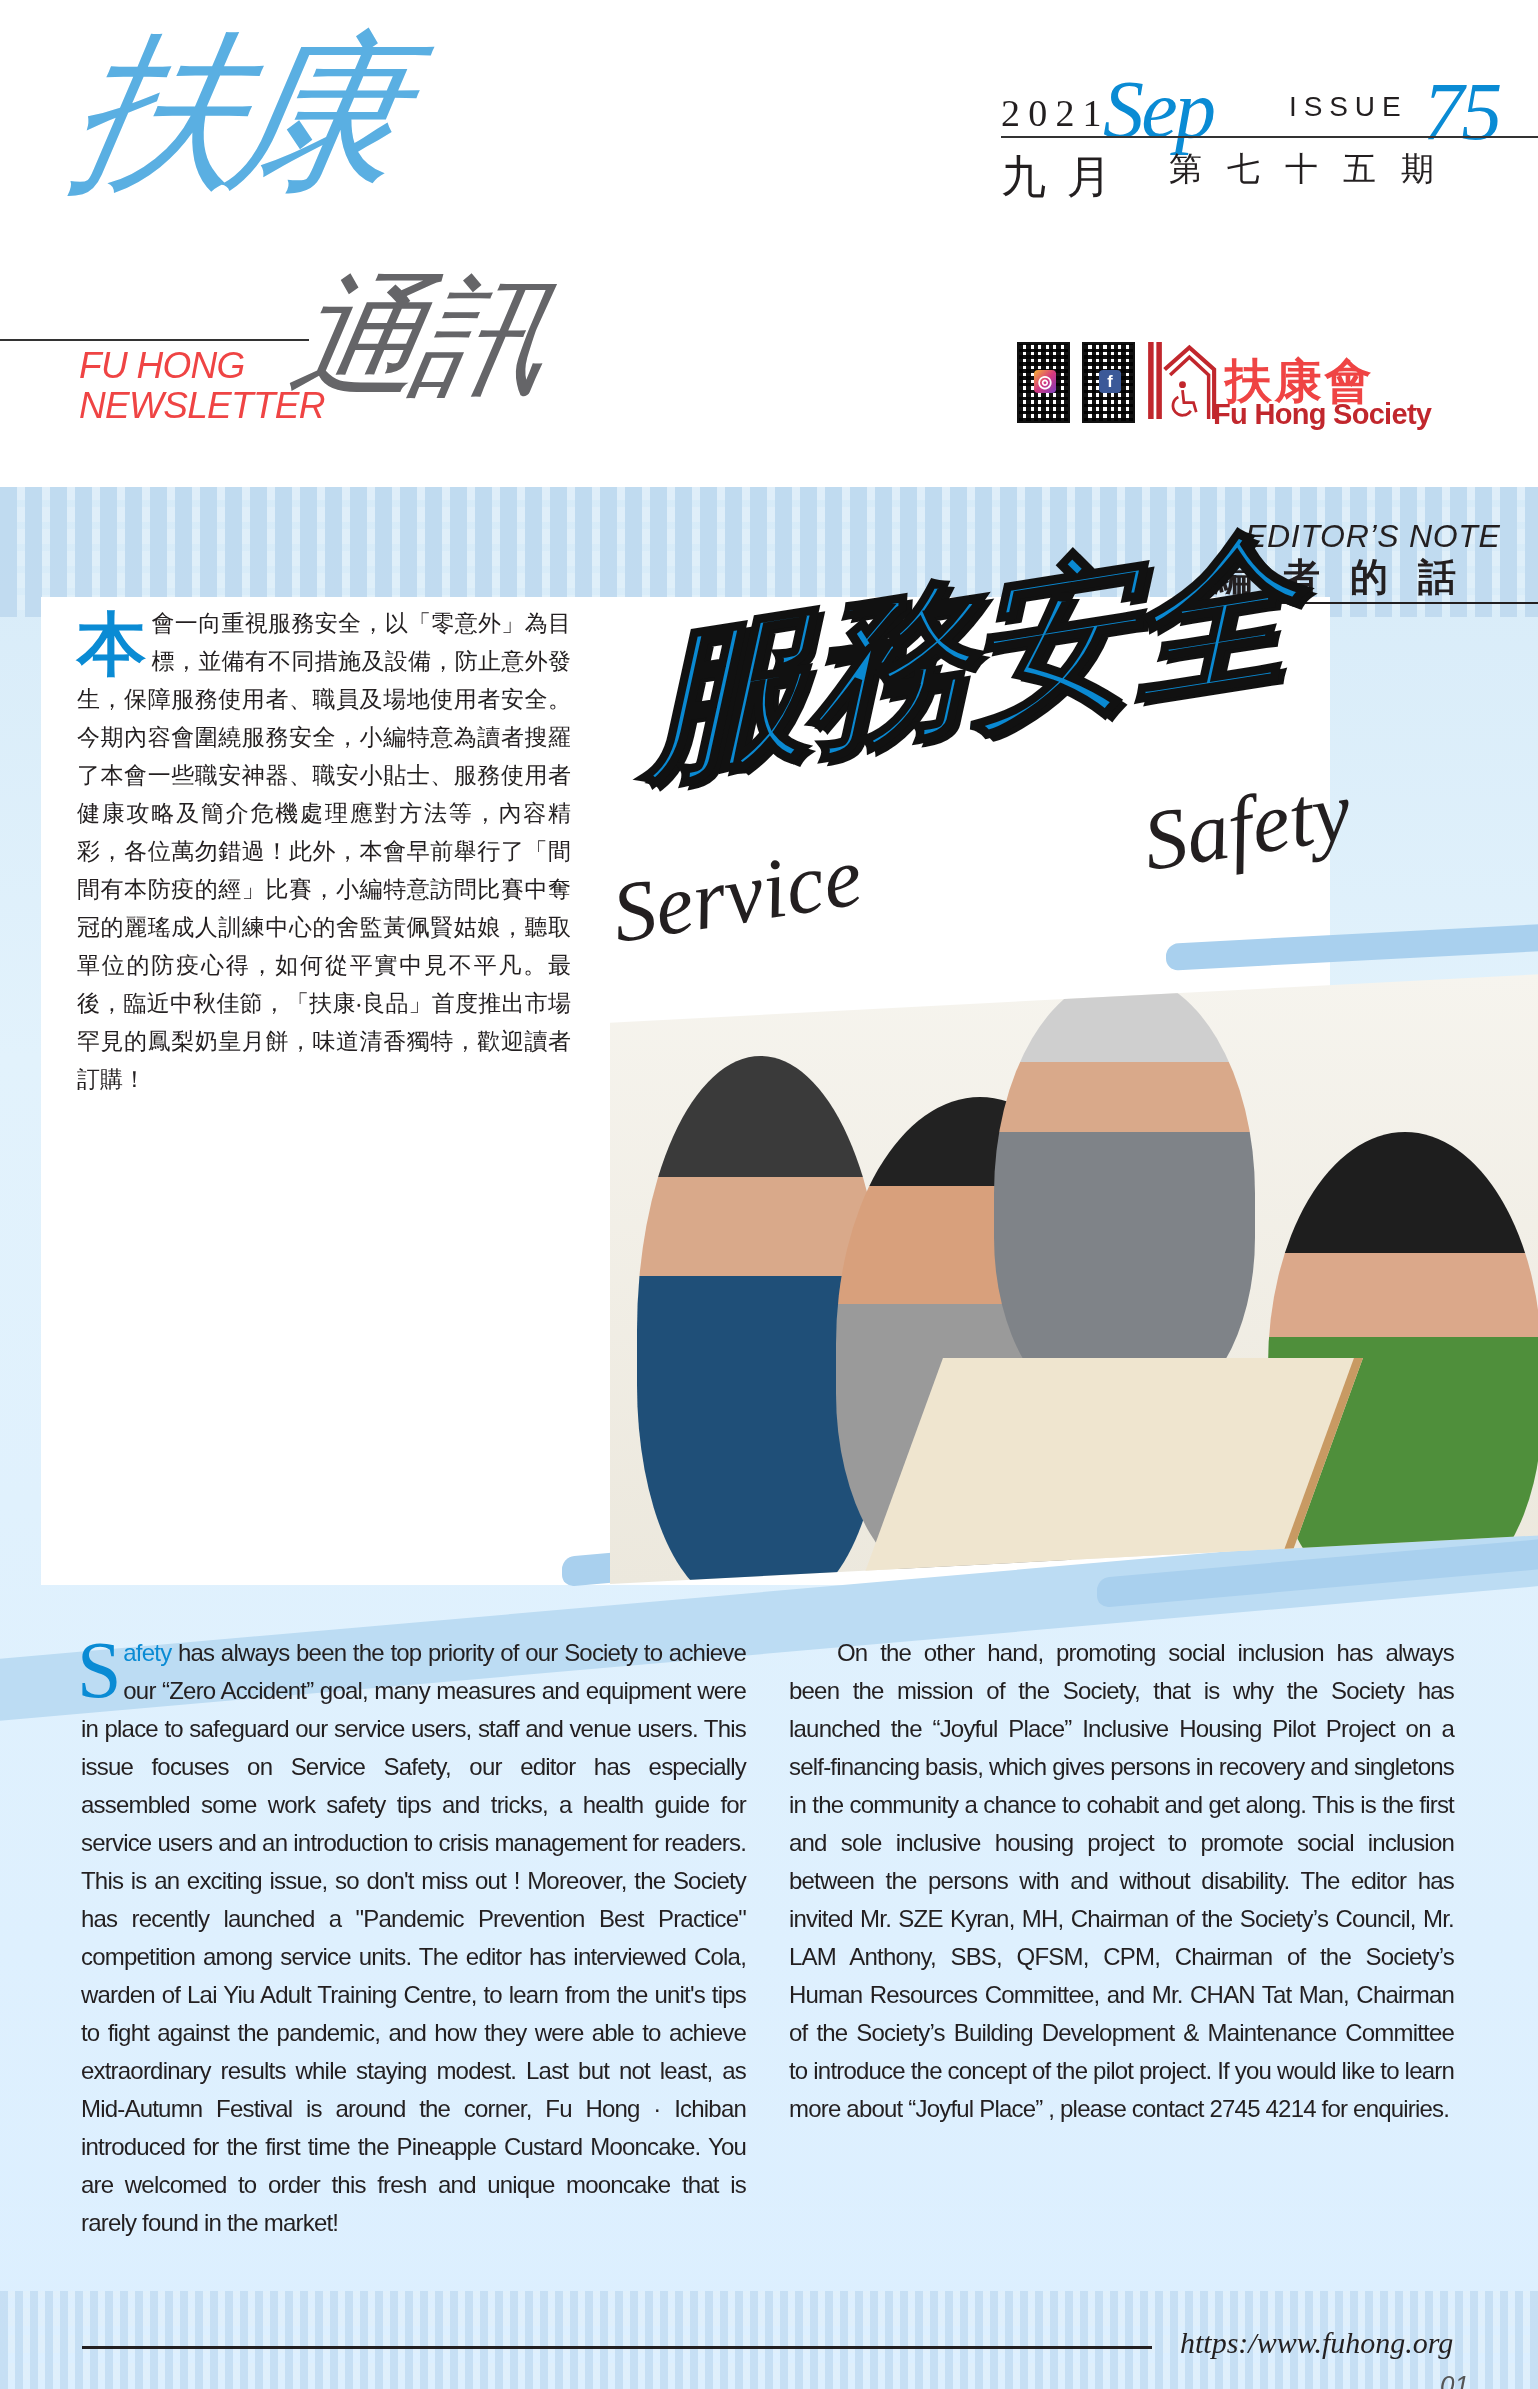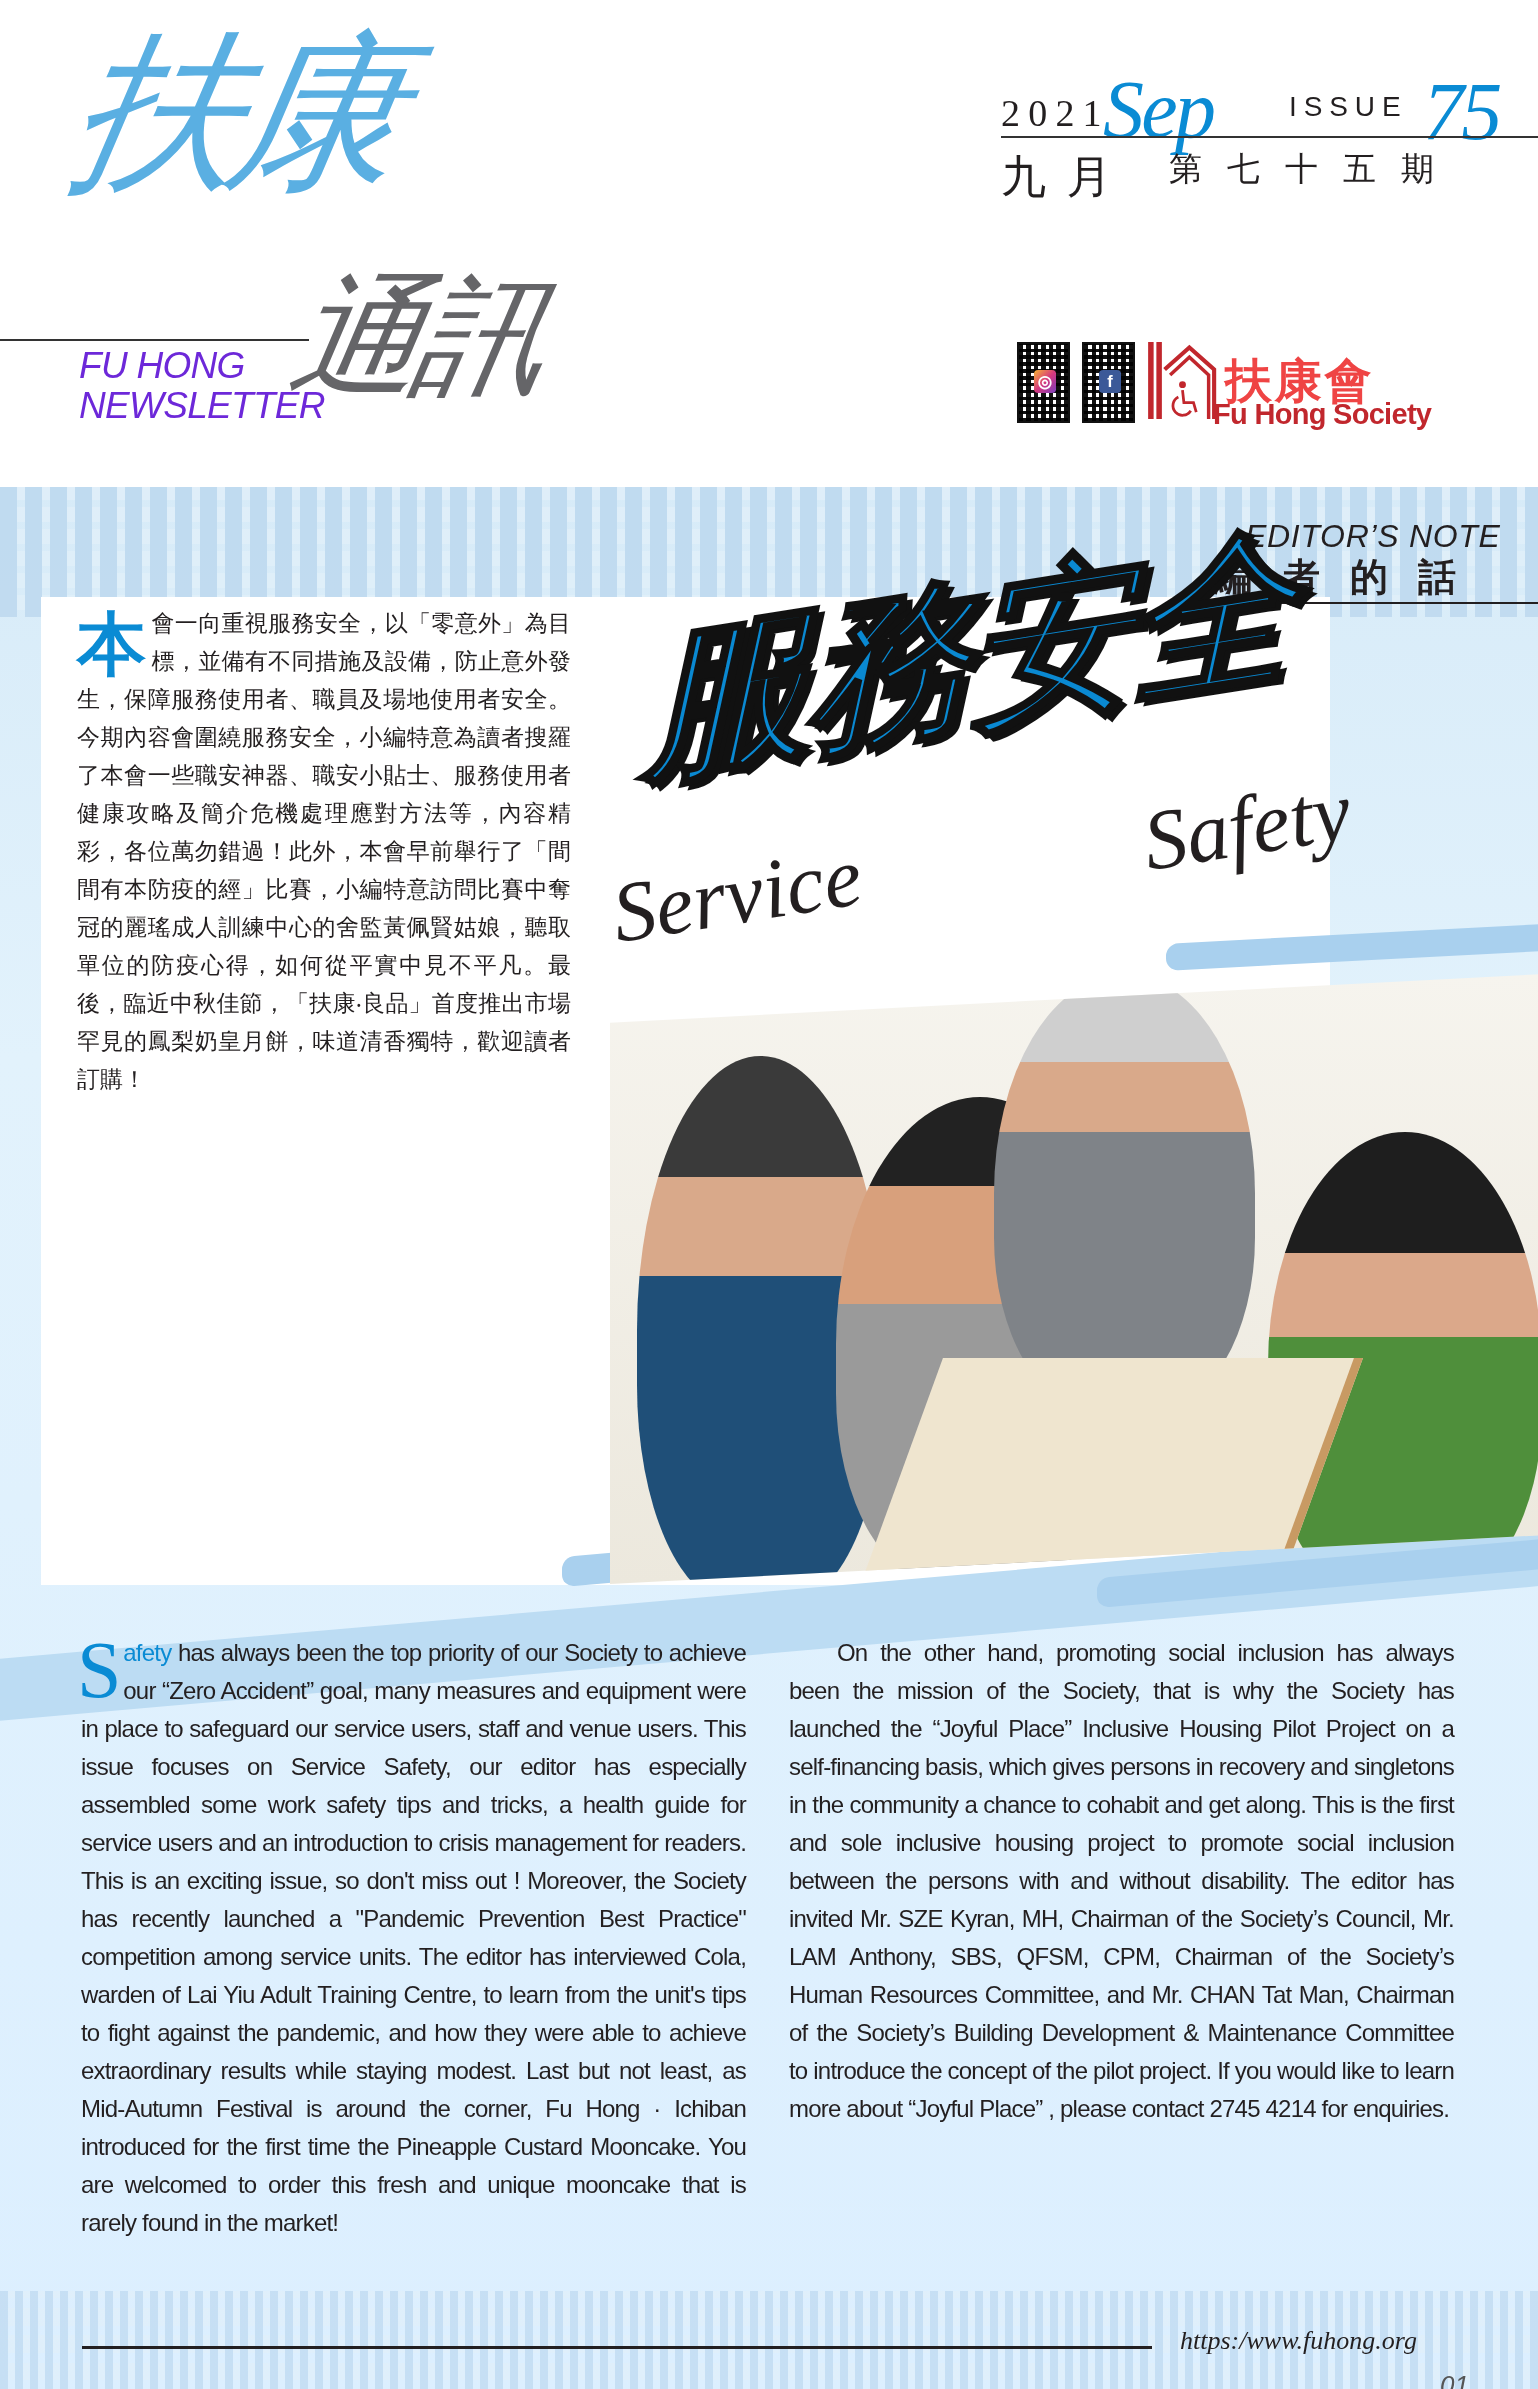--- a/index.html
+++ b/index.html
@@ -7,21 +7,21 @@
          font-family:"Liberation Sans", sans-serif; color:#231f20; }
   .abs { position:absolute; }
 
   
   .mast-cn1 { left:75px; top:27.4px; font-family:"DejaVu Serif", serif; font-size:171px; line-height:171px;
               color:#5aafe2; font-style:italic; letter-spacing:-13.7px; transform:skewX(-10deg); }
   .mast-cn2 { left:295px; top:271px; font-family:"DejaVu Serif", serif; font-size:130px; line-height:130px;
               color:#656568; font-style:italic; letter-spacing:-6.9px; transform:skewX(-10deg); }
   .mast-rule { left:0; top:339px; width:309px; height:2.1px; background:#333; }
   .mast-en { left:79px; top:346px; font-family:"Liberation Sans", sans-serif; font-style:italic;
-             font-size:37px; line-height:40px; color:#6d28d9; letter-spacing:-0.7px; }
+             font-size:37px; line-height:40px; color:#ef4444; letter-spacing:-0.7px; }
 
   .issue-row { left:1001px; top:70px; height:75px; width:494px; }
   .issue-year { position:absolute; left:0; top:20.6px; font-family:"Liberation Serif", serif; font-size:38px; letter-spacing:8.2px; color:#231f20; }
   .issue-month { position:absolute; left:102px; top:-6.9px; font-family:"Liberation Serif", serif; font-style:italic;
                  font-size:82px; color:#0a8bd4; letter-spacing:-2.7px; }
   .issue-label { position:absolute; left:288px; top:20.6px; font-family:"Liberation Sans", sans-serif; font-size:28px; letter-spacing:6.9px; color:#231f20; }
   .issue-num { position:absolute; left:422px; top:-5.5px; font-family:"Liberation Serif", serif; font-style:italic; font-size:82px; color:#0a8bd4; letter-spacing:-2.7px; }
   .issue-rule { left:1001px; top:136px; width:538px; height:2.1px; background:#333; }
   .issue-cn-month { left:1001px; top:147px; font-size:45px; letter-spacing:20.6px; color:#231f20; }
   .issue-cn-num { left:1169px; top:147px; font-size:33px; letter-spacing:25px; color:#231f20; }
@@ -84,21 +84,21 @@
             font-family:"Liberation Sans", sans-serif; letter-spacing:-0.8px; }
   .en-col p { margin:0; }
   .en-left { left:81px; }
   .en-right { left:789px; }
   .en-right p { text-indent:2em; }
   .drop-en { float:left; font-family:"Liberation Serif", serif; font-size:80px; line-height:66px; color:#0a8bd4; margin:2.7px 2.7px 0 -4.1px; }
   .lead-en { color:#0a8bd4; }
 
   
   .foot-rule { left:82px; top:2346px; width:1070px; height:2.7px; background:#231f20; }
-  .foot-url { left:1180px; top:2326px; font-family:"Liberation Serif", serif; font-style:italic; font-size:26px; color:#231f20; }
+  .foot-url { left:1180px; top:2326px; font-family:"Liberation Serif", serif; font-style:italic; font-size:30px; color:#231f20; }
   .foot-page { left:1440px; top:2326px; font-family:"Liberation Sans", sans-serif; font-style:italic; font-size:26px; color:#555;margin-top:44px; }
 </style>
 </head>
 <body>
 
 <div class="abs mast-cn1">扶康</div>
 <div class="abs mast-cn2">通訊</div>
 <div class="abs mast-rule"></div>
 <div class="abs mast-en">
   <div>FU HONG</div>

